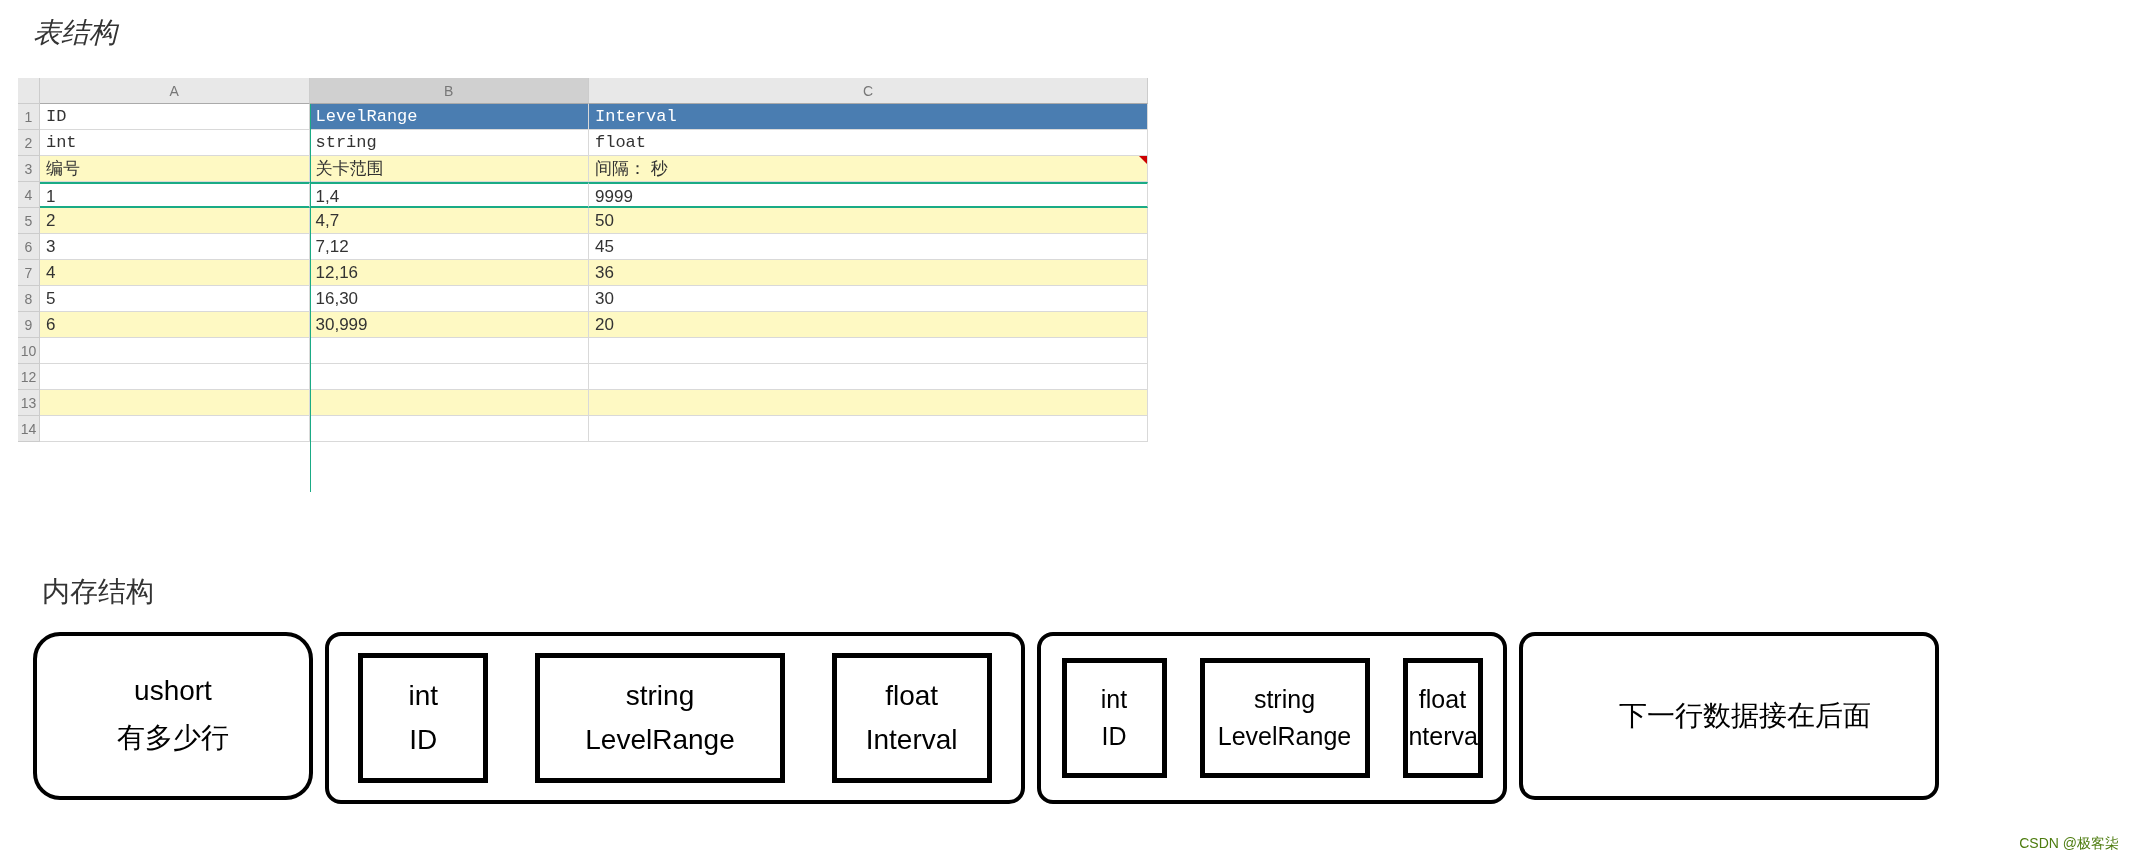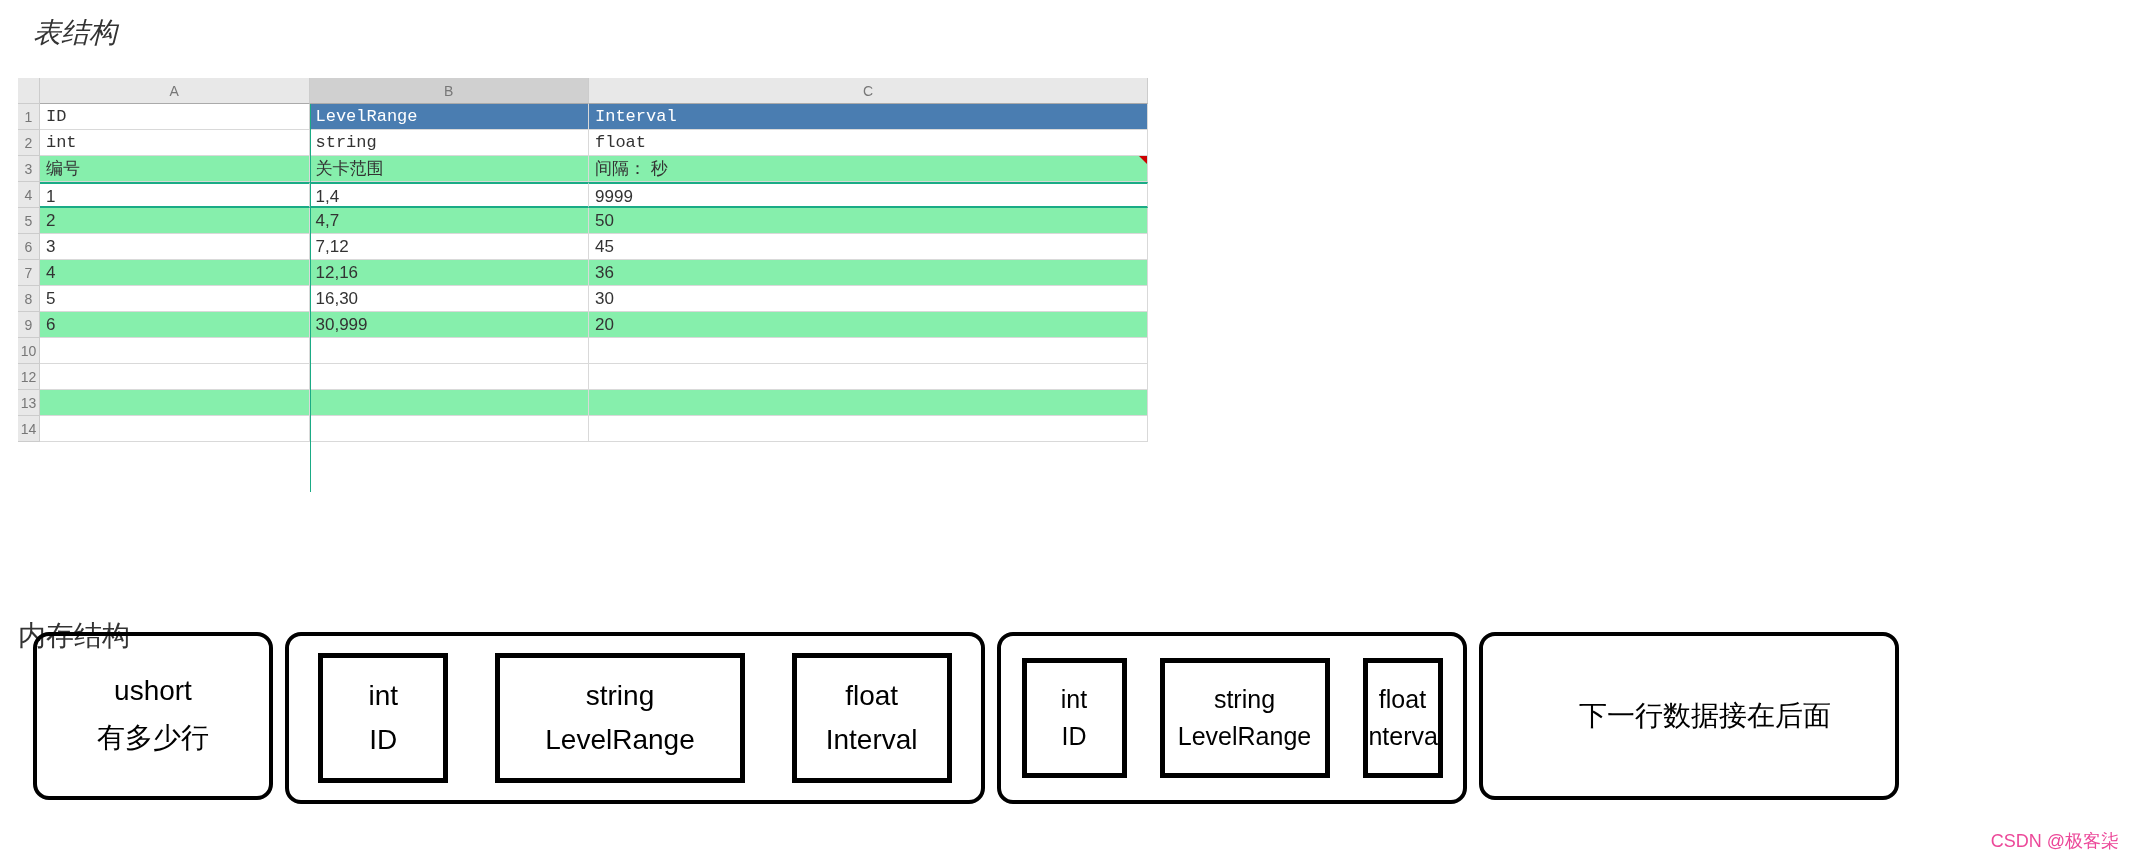--- a/index.html
+++ b/index.html
@@ -1,57 +1,57 @@
 <!DOCTYPE html>
 <html><head>
 <meta charset="utf-8">
 <style>
 * { box-sizing: border-box; margin: 0; padding: 0; }
 body { background: #fff; font-family: "Microsoft YaHei", SimSun, Arial, sans-serif; width: 2129px; height: 857px; position: relative; }
 .heading { font-size: 28px; color: #333; position: absolute; }
 .h1 { left: 33px; top: 14px; font-style: italic; }
-.h2 { left: 18px; top: 573px; margin-top: 44px; }
+.h2 { left: 42px; top: 573px; }
 
 .spreadsheet { position: absolute; left: 18px; top: 78px; width: 1130px; }
 .sheet-row { display: flex; height: 26px; font-size: 17px; color: #333; }
 .rowhdr { width: 22px; text-align: center; background: #e8e8e8; border-right: 1px solid #ccc; border-bottom: 1px solid #ccc; line-height: 26px; color: #777; font-size: 14px; }
 .colA { width: 270px; }
 .colB { width: 280px; }
 .colC { width: 560px; }
 .colhdr-row .rowhdr { background: #e8e8e8; }
 .colhdr-row .cell { background: #e8e8e8; text-align: center; border-right: 1px solid #ccc; border-bottom: 1px solid #aaa; line-height: 26px; color: #777; font-size: 14px; }
 .colhdr-row .colB { background: #d0d0d0; }
 .cell { padding: 0 6px; line-height: 26px; border-right: 1px solid #d9d9d9; border-bottom: 1px solid #d9d9d9; overflow: hidden; white-space: nowrap; position: relative; }
 .cell.mono { font-family: "Courier New", monospace; }
 .hdrA { background: #fff; border-right: 1px solid #d0d0d0; }
 .hdrBC { background: #4a7db1; color: #fff; }
-.even { background: #86efac; }
+.even { background: #fef9c3; }
 .odd { background: #fff; }
 .row4 .cell { border-top: 2px solid #1aab85; border-bottom: 2px solid #1aab85; }
 .colB-sep { position: absolute; left: 292px; top: 26px; width: 1px; height: 388px; background: #1aab85; z-index: 3; }
 .redcorner::after { content: ""; position: absolute; right: 0; top: 0; border-top: 8px solid #c00; border-left: 8px solid transparent; }
 
 .memory { position: absolute; left: 33px; top: 632px; display: flex; align-items: stretch; font-size: 28px; color: #000; }
 .block { border: 4px solid #000; border-radius: 16px; display: flex; flex-direction: column; justify-content: center; align-items: center; margin-right: 12px; }
 .block .line { margin: 6px 0; white-space: nowrap; }
-.blk-ushort { width: 240px; height: 168px; }
+.blk-ushort { width: 280px; height: 168px; border-radius: 27px; }
 .blk-row1 { width: 700px; height: 172px; display: flex; flex-direction: row; align-items: center; justify-content: space-around; padding: 6px; }
 .blk-row2 { width: 470px; height: 172px; display: flex; flex-direction: row; align-items: center; justify-content: space-around; padding: 4px; }
 .blk-next { width: 420px; height: 168px; padding-left: 32px; }
 .inner { border: 5px solid #000; display: flex; flex-direction: column; justify-content: center; align-items: center; height: 130px; margin: 0 3px; }
 .blk-row1 .inner.i1 { width: 130px; }
 .blk-row1 .inner.i2 { width: 250px; }
 .blk-row1 .inner.i3 { width: 160px; }
 .blk-row2 .inner { font-size: 25px; height: 120px; }
 .blk-row2 .inner.i1 { width: 105px; }
 .blk-row2 .inner.i2 { width: 170px; }
 .blk-row2 .inner.i3 { width: 80px; overflow: hidden; }
 .blk-row2 .inner .line { margin: 4px 0; }
 
-.watermark { position: absolute; right: 10px; bottom: 4px; font-size: 18px; color: #ec4899; margin-left: 27px; }
+.watermark { position: absolute; right: 10px; bottom: 4px; font-size: 14px; color: #4d7c0f; margin-left: 27px; }
 </style>
 </head>
 <body>
 
 <div class="heading h1">表结构</div>
 <div class="heading h2">内存结构</div>
 
 <div class="spreadsheet">
   <div class="colB-sep"></div>
   <div class="sheet-row colhdr-row">

